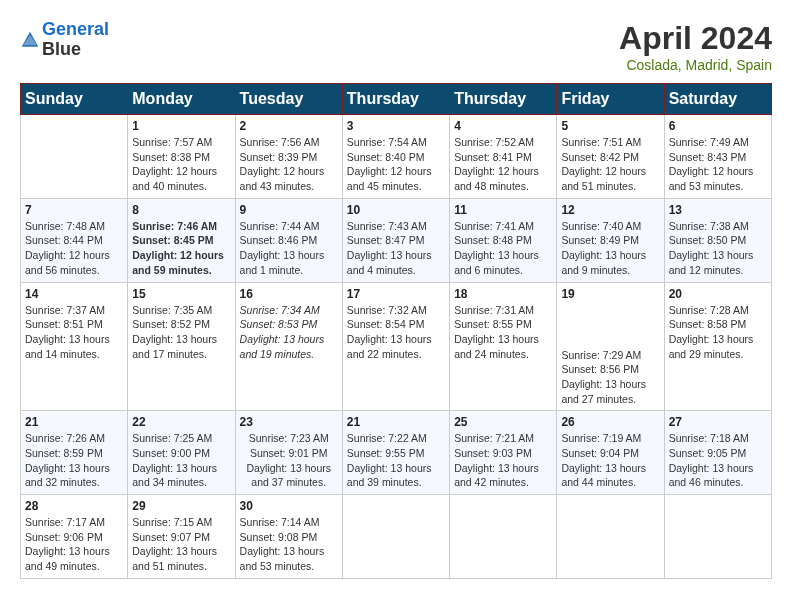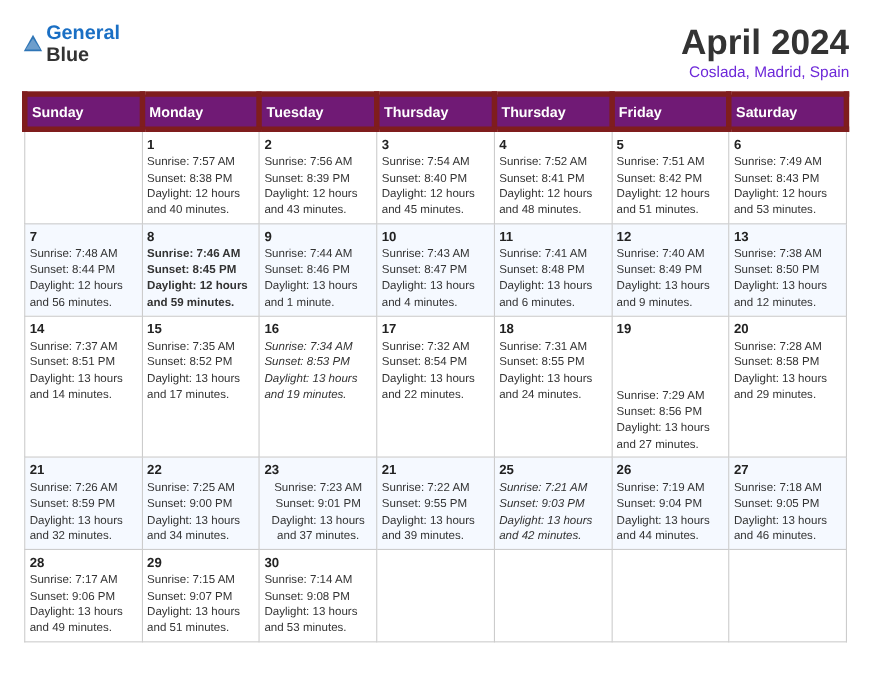--- a/index.html
+++ b/index.html
@@ -35,35 +35,35 @@
     .title-block {
       text-align: right;
     }
     .main-title {
       font-size: 32px;
       font-weight: bold;
       color: #333;
     }
     .subtitle {
       font-size: 14px;
-      color: #6d28d9;
+      color: #4d7c0f;
     }
     table {
       width: 100%;
       border-collapse: collapse;
       font-size: 11px;
     }
     thead tr th {
-      background-color: #701a75;
+      background-color: #0c4a6e;
       color: #fff;
       padding: 6px 4px;
       text-align: left;
-      font-size: 13px;
+      font-size: 16px;
       font-weight: bold;
-      border: 5px solid #7f1d1d;
+      border: 1px solid #7f1d1d;
     }
     tbody tr td {
       border: 1px solid #ccc;
       padding: 4px 4px;
       vertical-align: top;
       width: 107px;
       min-height: 70px;
     }
     tbody tr:nth-child(odd) td {
       background-color: #fff;
@@ -291,21 +291,21 @@
         </td>
         <td>
           <span class="day-number">21</span>
           <div class="day-info" style="white-space: pre-line;">Sunrise: 7:22 AM
 Sunset: 9:55 PM
 Daylight: 13 hours
 and 39 minutes.</div>
         </td>
         <td>
           <span class="day-number">25</span>
-          <div class="day-info" style="white-space: pre-line; font-style: italic;">Sunrise: 7:21 AM
+          <div class="day-info" style="white-space: pre-line;">Sunrise: 7:21 AM
 Sunset: 9:03 PM
 Daylight: 13 hours
 and 42 minutes.</div>
         </td>
         <td>
           <span class="day-number">26</span>
           <div class="day-info" style="white-space: pre-line;">Sunrise: 7:19 AM
 Sunset: 9:04 PM
 Daylight: 13 hours
 and 44 minutes.</div>

